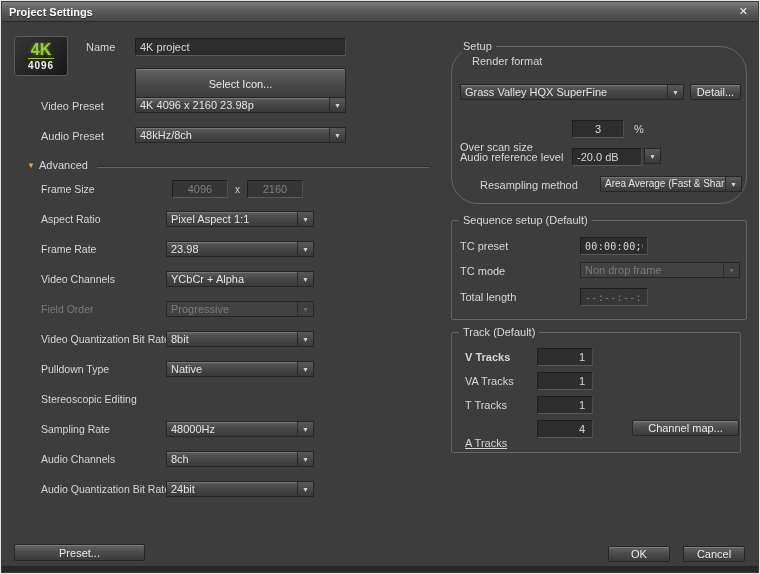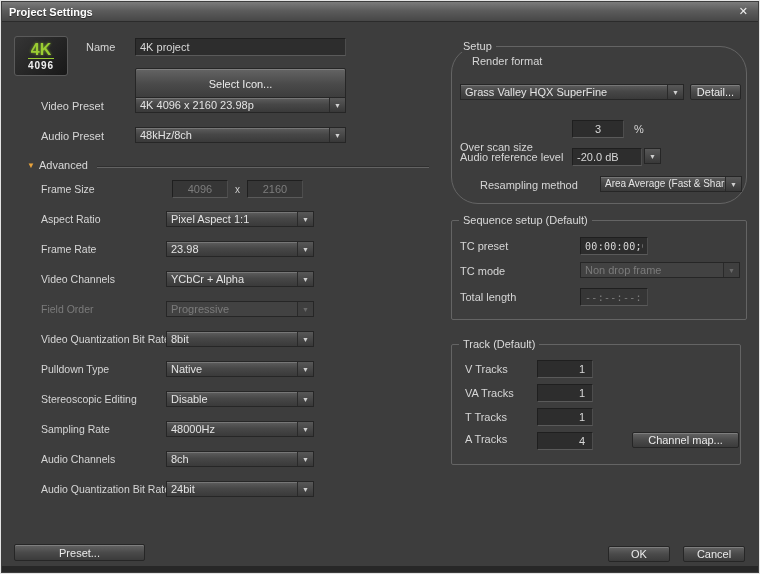--- a/index.html
+++ b/index.html
@@ -147,24 +147,20 @@
     <div class="row">
       <span class="rlbl">Pulldown Type</span>
       <div class="combo">
         <span class="txt">Native</span>
         <span class="arrow">▼</span>
       </div>
     </div>
 
     <div class="row">
       <span class="rlbl">Stereoscopic Editing</span>
-      <div class="combo">
-        <span class="txt">Disable</span>
-        <span class="arrow">▼</span>
-      </div>
     </div>
 
     <div class="row">
       <span class="rlbl">Sampling Rate</span>
       <div class="combo">
         <span class="txt">48000Hz</span>
         <span class="arrow">▼</span>
       </div>
     </div>
 
@@ -222,33 +218,33 @@
     <span class="lbl" style="left:8px;top:44px;">TC mode</span>
     <div class="combo dis abs" style="left:128px;top:41px;width:160px;">
       <span class="txt">Non drop frame</span>
       <span class="arrow">▼</span>
     </div>
 
     <span class="lbl" style="left:8px;top:70px;">Total length</span>
     <input class="tbox tc dim abs" style="left: 128px; top: 67px; width: 68px;" readonly="" value="--:--:--:--">
   </div>
 
-  <div class="group" style="left:450px;top:331px;width:290px;height:121px;margin-top:12px;">
+  <div class="group" style="left:450px;top:331px;width:290px;height:121px;">
     <span class="legend">Track (Default)</span>
 
-    <span class="lbl" style="left:13px;top:18px;">V Tracks</span>
+    <span class="lbl" style="left:13px;top:18px;font-weight:bold;">V Tracks</span>
     <input class="tbox num abs" style="left: 85px; top: 15px; width: 56px;" readonly="" value="1">
 
     <span class="lbl" style="left:13px;top:42px;">VA Tracks</span>
     <input class="tbox num abs" style="left: 85px; top: 39px; width: 56px;" readonly="" value="1">
 
     <span class="lbl" style="left:13px;top:66px;">T Tracks</span>
     <input class="tbox num abs" style="left: 85px; top: 63px; width: 56px;" readonly="" value="1">
 
-    <span class="lbl" style="left:13px;top:88px;">A Tracks</span>
+    <span class="lbl" style="left:13px;top:104px;text-decoration:underline;">A Tracks</span>
     <input class="tbox num abs" style="left: 85px; top: 87px; width: 56px;" readonly="" value="4">
 
     <button class="btn abs" style="left:180px;top:87px;width:107px;height:16px;">Channel map...</button>
   </div>
 
   <button class="btn abs" style="left:13px;top:543px;width:131px;height:17px;">Preset...</button>
   <button class="btn abs" style="left:607px;top:545px;width:62px;height:16px;">OK</button>
   <button class="btn abs" style="left:682px;top:545px;width:62px;height:16px;">Cancel</button>
 
   <div class="bottom-strip"></div>

